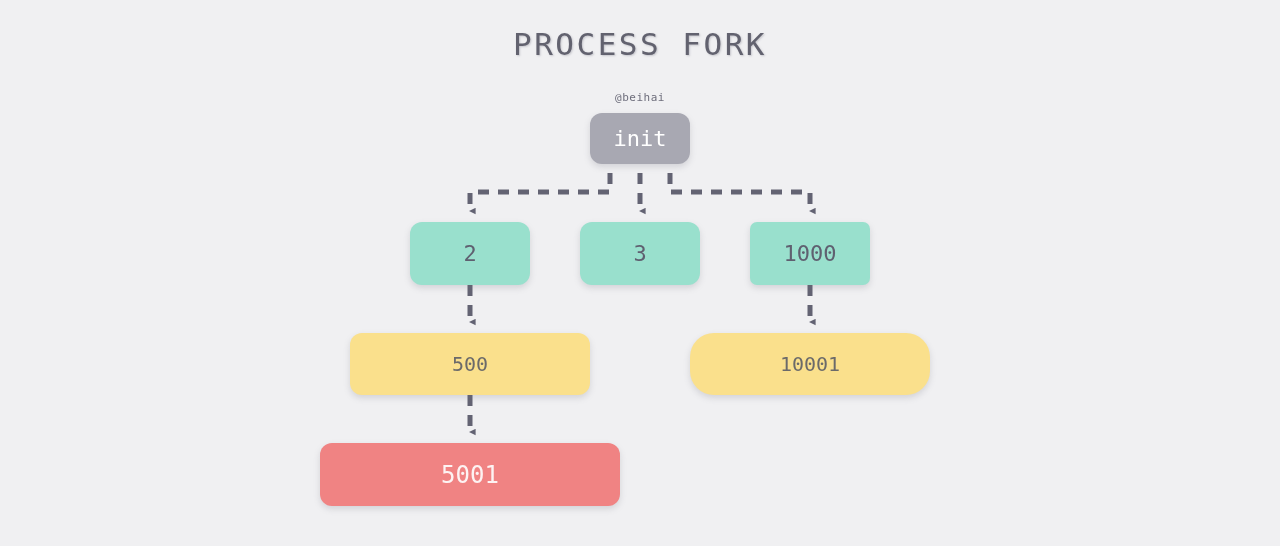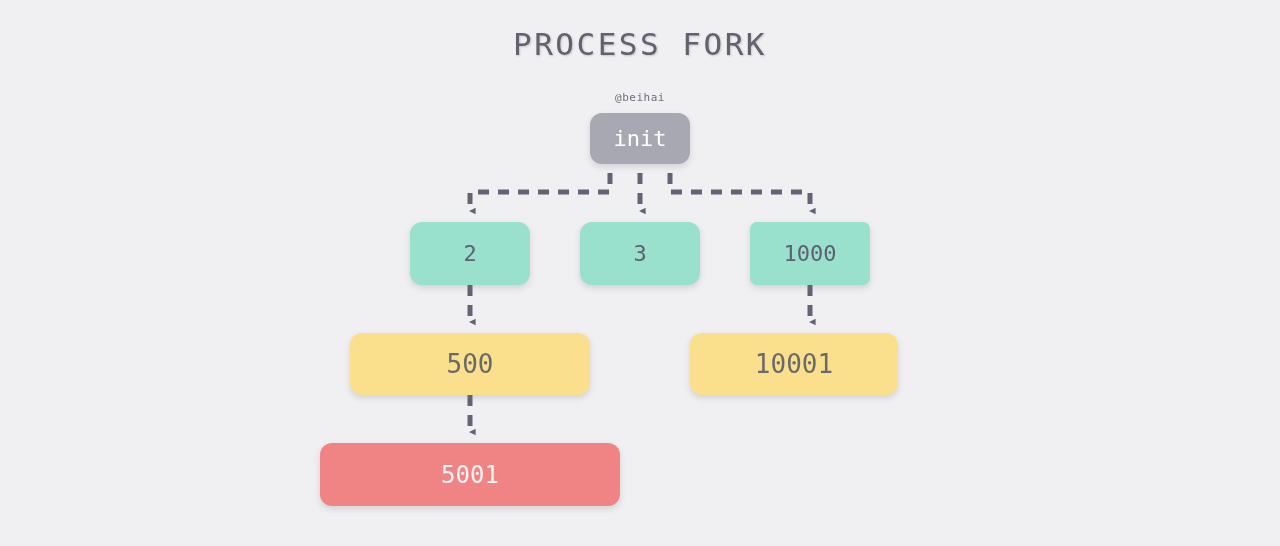--- a/index.html
+++ b/index.html
@@ -70,21 +70,21 @@
     font-size: 22px;
   }
   .node-teal {
     background: #99e0cd;
     color: #5f6070;
     font-size: 22px;
   }
   .node-yellow {
     background: #fae08c;
     color: #6b6a6a;
-    font-size: 26px;
+    font-size: 20px;
   }
   .node-red {
     background: #f08383;
     color: #fdf3f3;
     font-size: 24px;
     justify-content: center;
   }
 </style>
 </head>
 <body>
@@ -127,21 +127,21 @@
   </div>
 
   <div class="node node-teal" style="left:750px; top:222px; width:120px; height:63px;border-radius:7px;">
     <span>1000</span>
   </div>
 
   <div class="node node-yellow" style="left:350px; top:333px; width:240px; height:62px;">
     <span>500</span>
   </div>
 
-  <div class="node node-yellow" style="left:690px; top:333px; width:208px; height:62px;">
+  <div class="node node-yellow" style="left:690px; top:333px; width:240px; height:62px;border-radius:24px;">
     <span>10001</span>
   </div>
 
   <div class="node node-red" style="left:320px; top:443px; width:300px; height:63px;">
     <span>5001</span>
   </div>
 
 </div>
 
 </body></html>

